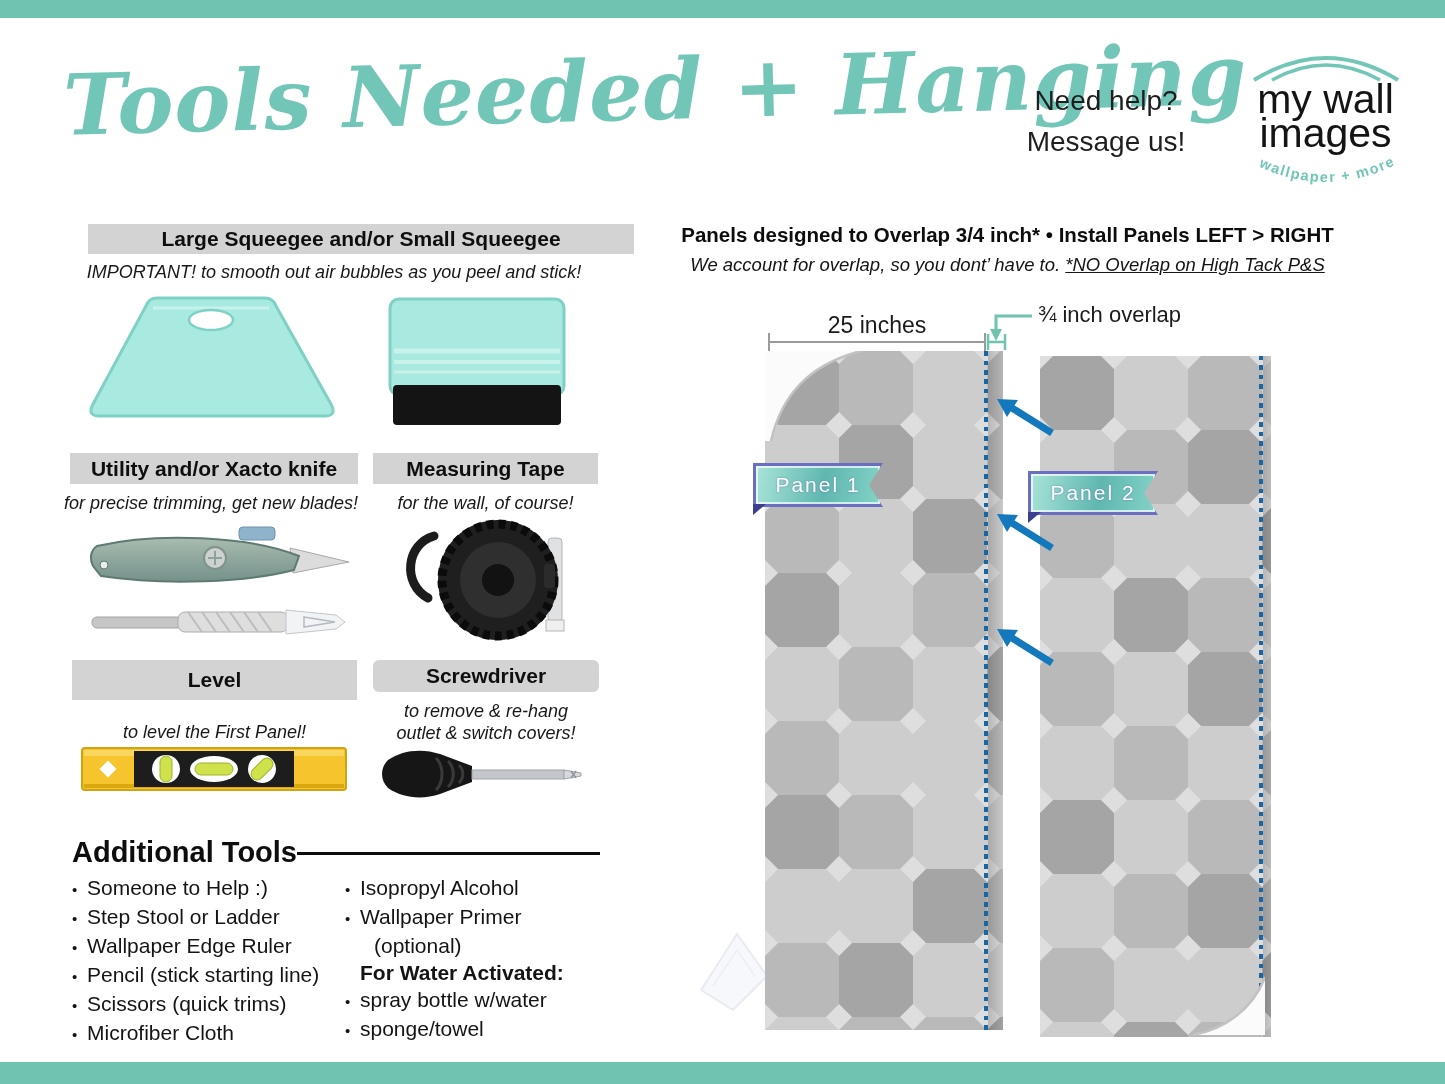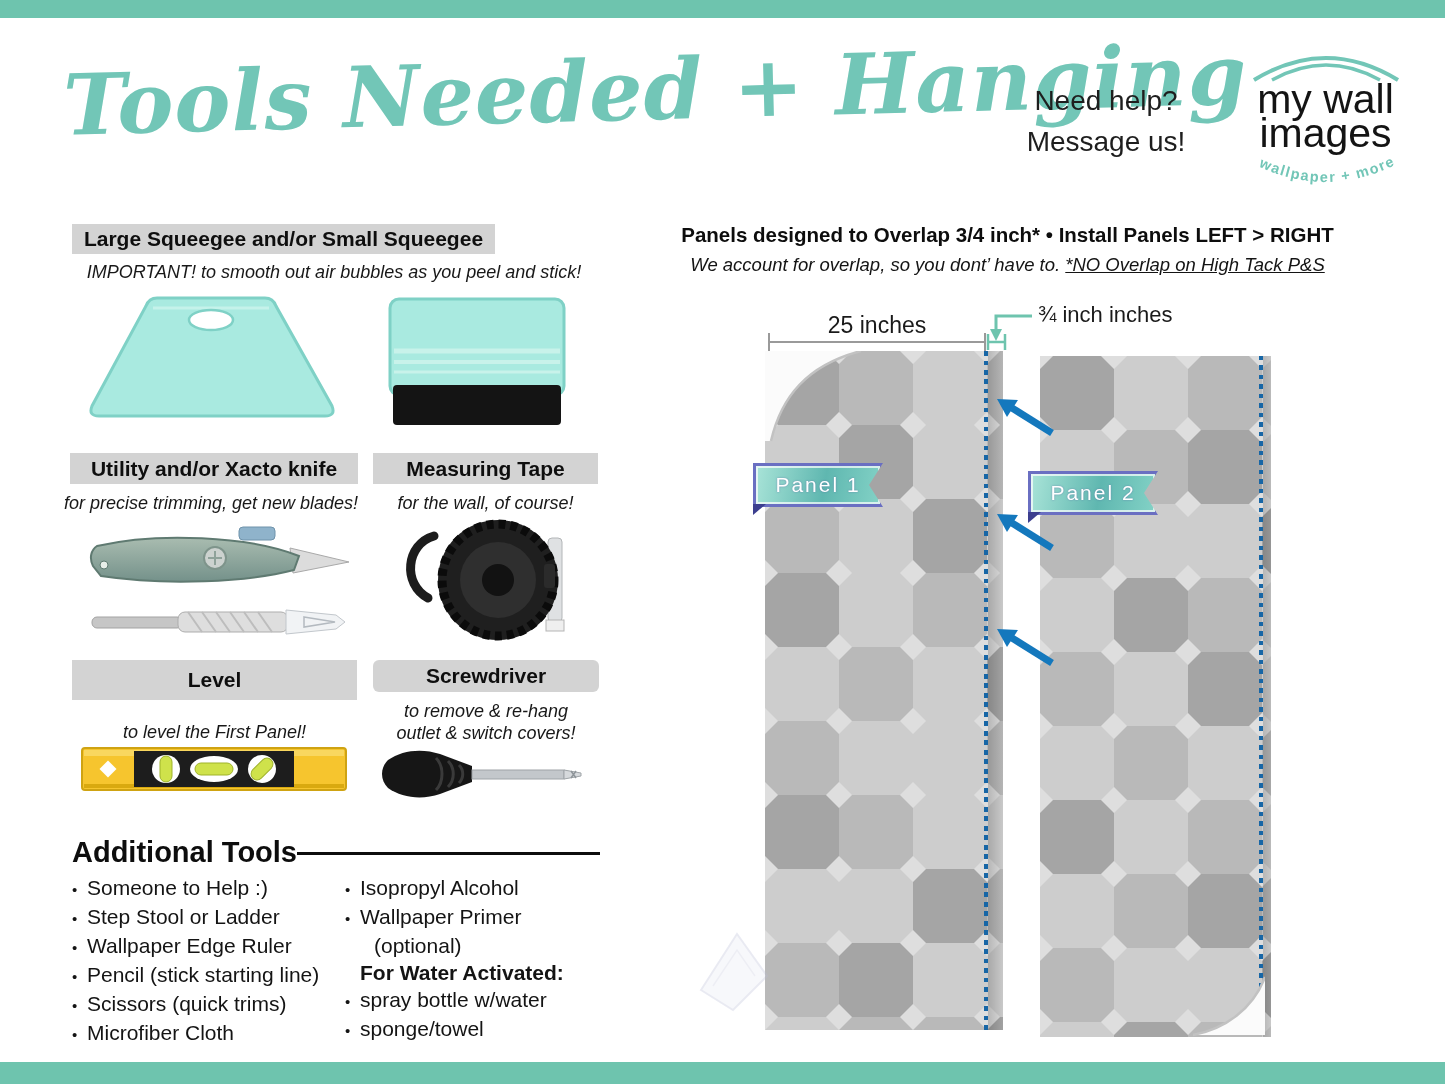--- a/index.html
+++ b/index.html
@@ -83,21 +83,21 @@
     <div class="logo-line">my wall</div>
     <div class="logo-line">images</div>
     <svg width="175" height="52" viewBox="0 0 175 52">
       <path id="tagpath" d="M12,12 Q87,52 163,12" fill="none"></path>
       <text font-size="14.5" font-weight="bold" letter-spacing="1.5" fill="#72c6b7">
         <textPath href="#tagpath" startOffset="6%">wallpaper + more</textPath>
       </text>
     </svg>
   </div>
 
-  <div class="section-bar" style="left:72px;top:224px;width:423px;height:30px;">Large Squeegee and/or Small Squeegee</div>
+  <div class="section-bar" style="left:88px;top:224px;width:546px;height:30px;">Large Squeegee and/or Small Squeegee</div>
   <div class="note" style="left:60px;top:261px;width:548px;">IMPORTANT! to smooth out air bubbles as you peel and stick!</div>
 
   <svg class="tool-img" style="left:87px;top:294px;" width="250" height="130" viewBox="0 0 250 130">
     <path d="M70,4 L178,4 Q186,4 189,12 L245,112 Q249,122 238,122 L12,122 Q1,122 5,112 L59,12 Q62,4 70,4 Z" fill="#a9eae0" stroke="#7fd1c6" stroke-width="3"></path>
     <path d="M66,14 L182,14" stroke="#c5f2ea" stroke-width="3" fill="none"></path>
     <ellipse cx="124" cy="26" rx="22" ry="10" fill="#ffffff" stroke="#7fd1c6" stroke-width="2.5"></ellipse>
   </svg>
 
   <svg class="tool-img" style="left:388px;top:297px;" width="178" height="130" viewBox="0 0 178 130">
     <rect x="2" y="2" width="174" height="96" rx="9" fill="#a9eae0" stroke="#7fd1c6" stroke-width="3"></rect>
@@ -229,21 +229,21 @@
       <li>
         <span class="dot">•</span>
         <span>sponge/towel</span>
       </li>
     </ul>
 
   <div class="headline">Panels designed to Overlap 3/4 inch* • Install Panels LEFT &gt; RIGHT</div>
   <div class="subnote"><span>We account for overlap, so you dont’ have to. </span><span class="u">*NO Overlap on High Tack P&amp;S</span></div>
 
   <div class="dim-label">25 inches</div>
-  <div class="ovl-label">¾ inch inches</div>
+  <div class="ovl-label">¾ inch overlap</div>
 
   <div class="panel panel-1">
     <svg width="296" height="740">
         <rect width="296" height="740" fill="#dedede"></rect>
         <polygon points="13,0 61,0 74,13 74,61 61,74 13,74 0,61 0,13" fill="#a5a5a5"></polygon>
         <polygon points="87,0 135,0 148,13 148,61 135,74 87,74 74,61 74,13" fill="#b9b9b9"></polygon>
         <polygon points="161,0 209,0 222,13 222,61 209,74 161,74 148,61 148,13" fill="#cdcdcd"></polygon>
         <polygon points="235,0 283,0 296,13 296,61 283,74 235,74 222,61 222,13" fill="#b9b9b9"></polygon>
         <polygon points="13,74 61,74 74,87 74,135 61,148 13,148 0,135 0,87" fill="#cdcdcd"></polygon>
         <polygon points="87,74 135,74 148,87 148,135 135,148 87,148 74,135 74,87" fill="#a5a5a5"></polygon>

